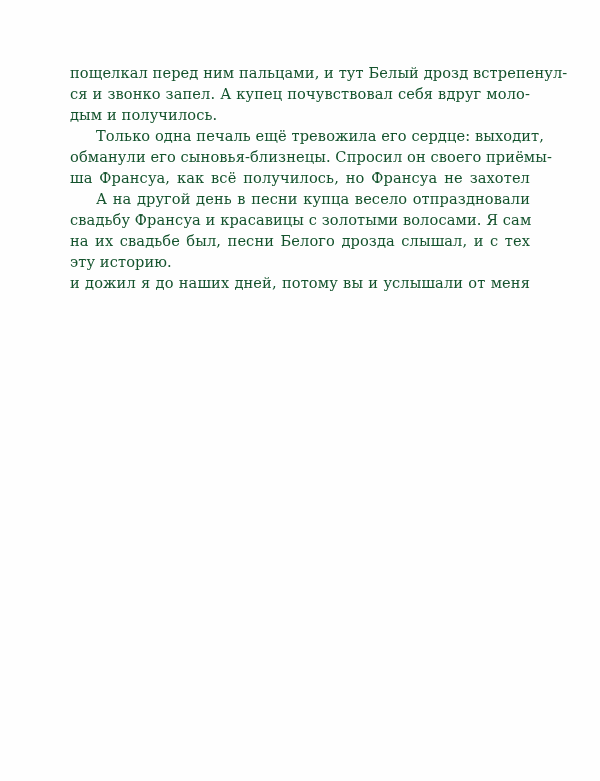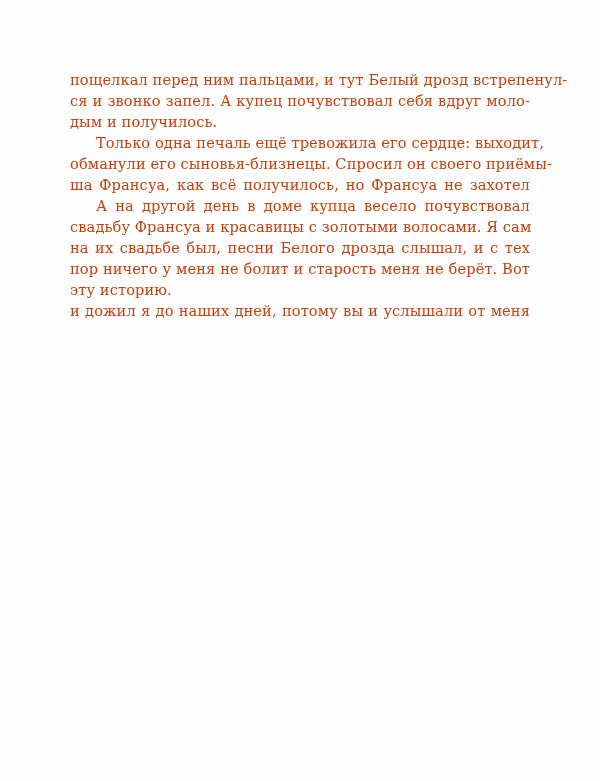--- a/index.html
+++ b/index.html
@@ -9,26 +9,26 @@
     }
     body {
       width: 600px;
       height: 781px;
       position: relative;
       overflow: hidden;
     }
     .page {
       position: absolute;
       left: 70px;
-      top: 69px;
+      top: 62px;
       width: 460px;
       font-family: "DejaVu Serif", "Liberation Serif", serif;
       font-size: 14.6px;
       line-height: 21px;
-      color: #c2410c;
+      color: #14532d;
       text-align: justify;
       text-align-last: justify;
     }
     .line {
       display: block;
       white-space: nowrap;
       text-align: justify;
       text-align-last: justify;
       height: 21px;
       letter-spacing: 0.1px;
@@ -48,20 +48,19 @@
     <span class="line">пощелкал перед ним пальцами, и тут Белый дрозд встрепенул-</span>
     <span class="line">ся и звонко запел. А купец почувствовал себя вдруг моло-</span>
     <span class="line last">дым и получилось.</span>
   </div>
   <div class="paragraph">
     <span class="line indent">Только одна печаль ещё тревожила его сердце: выходит,</span>
     <span class="line">обманули его сыновья-близнецы. Спросил он своего приёмы-</span>
     <span class="line">ша Франсуа, как всё получилось, но Франсуа не захотел</span>
   </div>
   <div class="paragraph">
-    <span class="line indent">А на другой день в доме купца весело почувствовал</span>
+    <span class="line indent">А на другой день в песни купца весело отпраздновали</span>
     <span class="line">свадьбу Франсуа и красавицы с золотыми волосами. Я сам</span>
     <span class="line">на их свадьбе был, песни Белого дрозда слышал, и с тех</span>
-    <span class="line">пор ничего у меня не болит и старость меня не берёт. Вот</span>
     <span class="line last">эту историю.</span>
     <span class="line">и дожил я до наших дней, потому вы и услышали от меня</span>
   </div>
 </div>
 
 </body></html>

